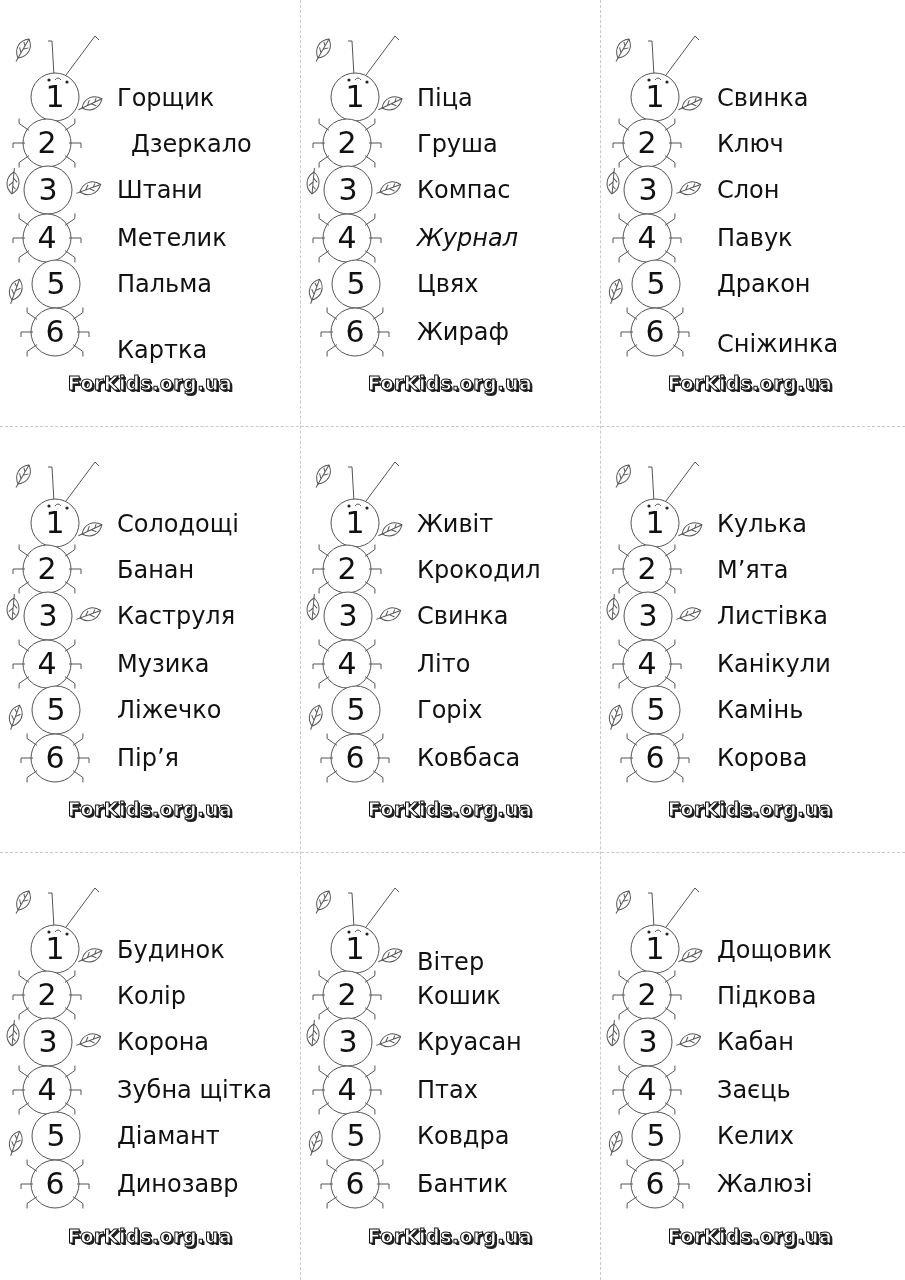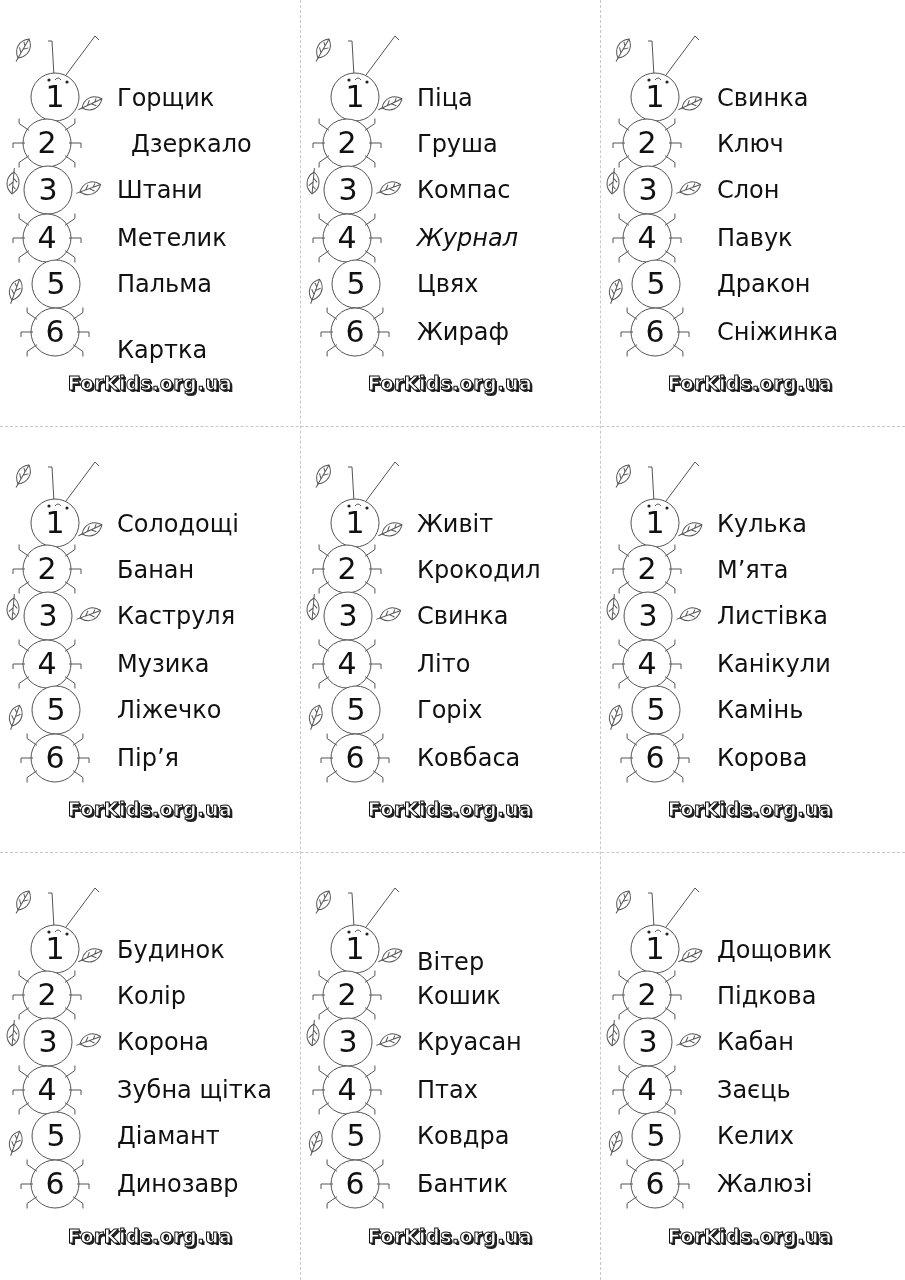--- a/index.html
+++ b/index.html
@@ -216,21 +216,21 @@
       <div style="position: absolute; left: 32px; top: 126px; width: 30px; text-align: center; font-size: 30px; line-height: 34px; color: rgb(17, 17, 17);">2</div>
       <div style="position: absolute; left: 33px; top: 173px; width: 30px; text-align: center; font-size: 30px; line-height: 34px; color: rgb(17, 17, 17);">3</div>
       <div style="position: absolute; left: 32px; top: 221px; width: 30px; text-align: center; font-size: 30px; line-height: 34px; color: rgb(17, 17, 17);">4</div>
       <div style="position: absolute; left: 41px; top: 267px; width: 30px; text-align: center; font-size: 30px; line-height: 34px; color: rgb(17, 17, 17);">5</div>
       <div style="position: absolute; left: 40px; top: 315px; width: 30px; text-align: center; font-size: 30px; line-height: 34px; color: rgb(17, 17, 17);">6</div>
       <div class="word" style="top: 84px;">Свинка</div>
       <div class="word" style="top: 130px;">Ключ</div>
       <div class="word" style="top: 176px;">Слон</div>
       <div class="word" style="top: 224px;">Павук</div>
       <div class="word" style="top: 270px;">Дракон</div>
-      <div class="word" style="top: 318px;">Сніжинка</div>
+      <div class="word" style="top: 330px;">Сніжинка</div>
       <div class="wm" style="top: 372px;">ForKids.org.ua</div>
     </div>
     <div class="card" style="left: 0px; top: 426px;">
       <svg class="bug" width="300" height="360" viewBox="0 0 300 360" stroke="#555" stroke-width="1" fill="none">
         <path d="M48 41 L52 41 L54 76"></path>
         <path d="M99 40 L95 36 L66 75"></path>
         <g transform="translate(18 58) rotate(-60)">
     <path d="M0 0 C6 -8 16 -8 22 0 C16 8 6 8 0 0 Z" fill="none"></path>
     <path d="M-4 0 L22 0 M6 0 l4 -4 M10 0 l4 4 M14 0 l3 -3"></path>
   </g>

